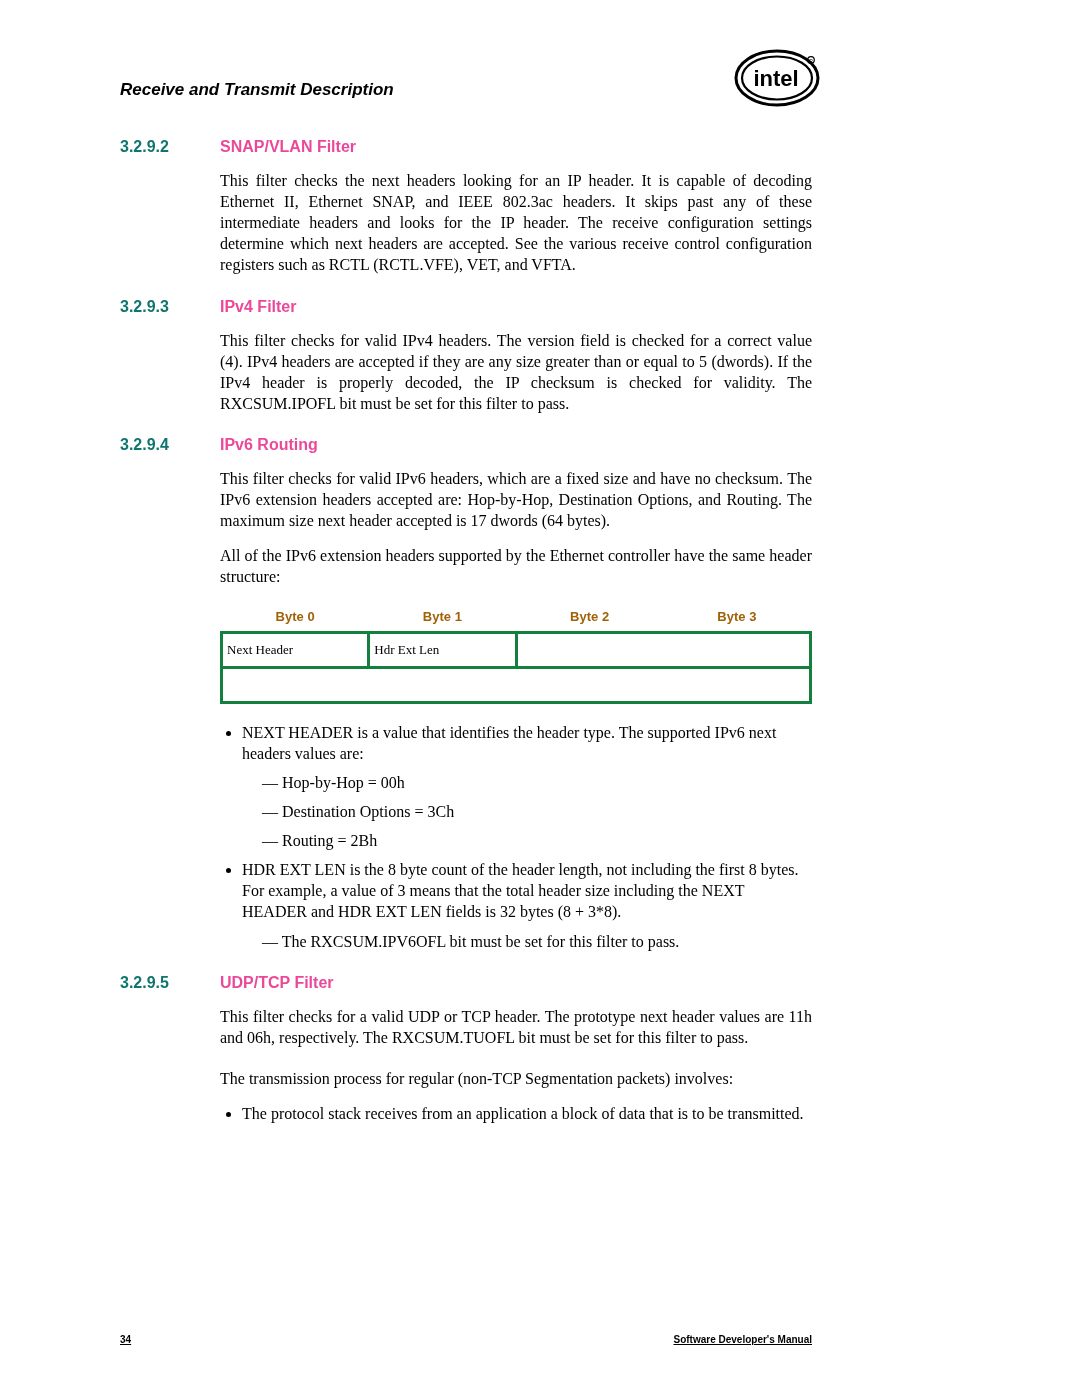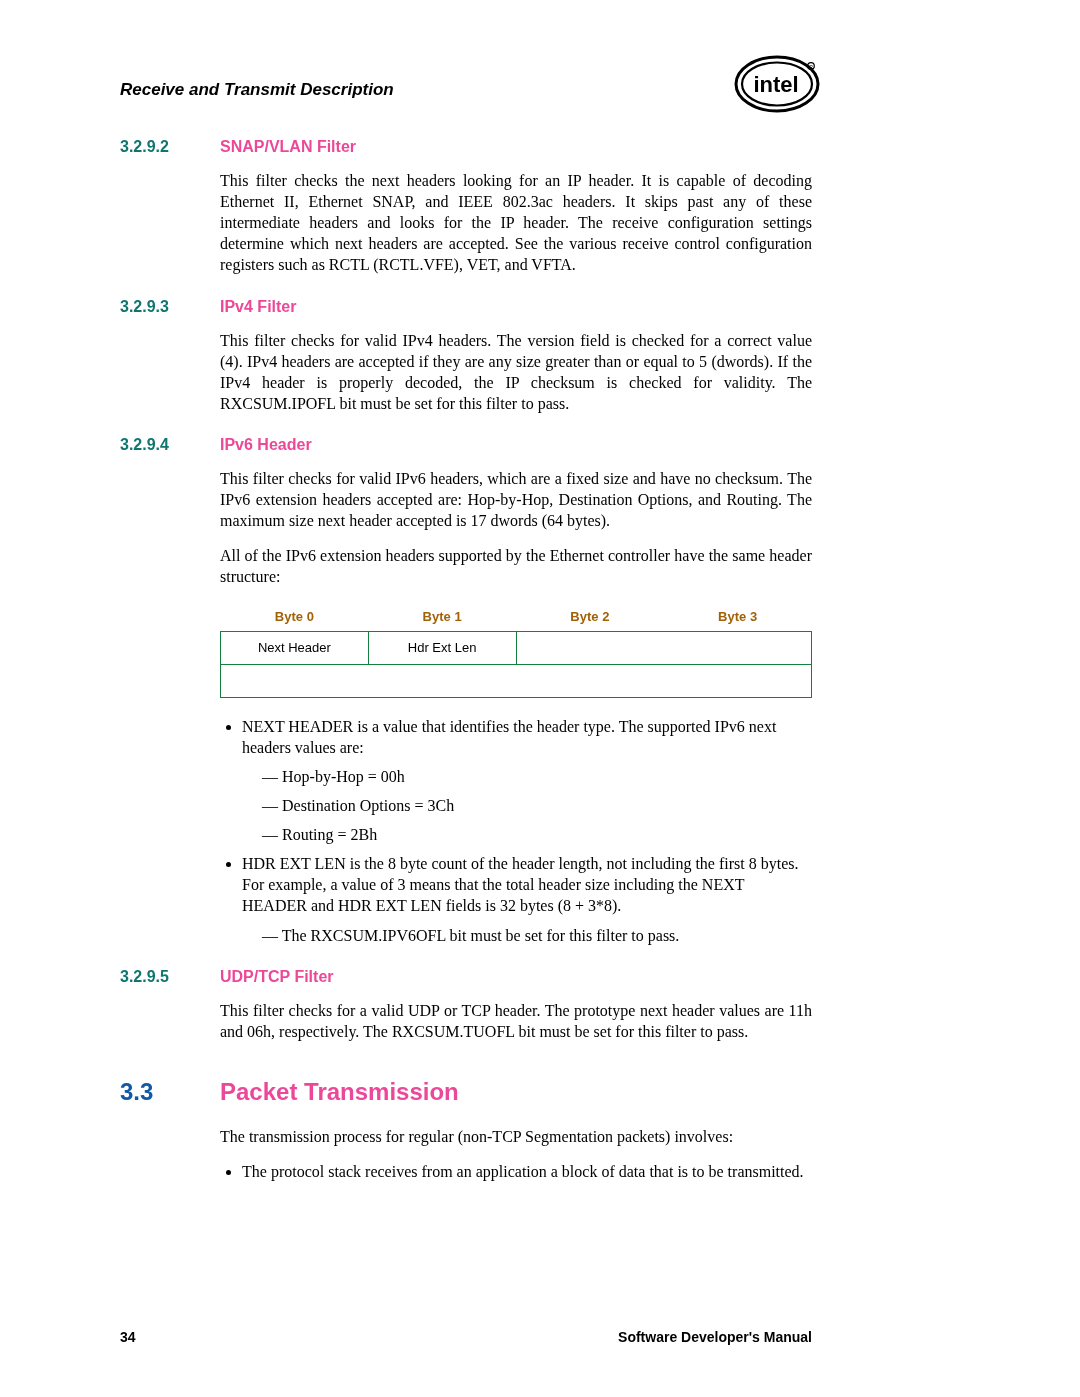--- a/index.html
+++ b/index.html
@@ -22,21 +22,21 @@
     margin-bottom: 38px;
   }
   .header-title {
     font-family: Arial, Helvetica, sans-serif;
     font-weight: bold;
     font-style: italic;
     font-size: 17px;
   }
   .logo {
     position: absolute;
-    top: 52px;
+    top: 46px;
     right: 110px;
   }
   .section {
     display: flex;
     margin-top: 22px;
   }
   .sec-num {
     width: 100px;
     flex: 0 0 100px;
     font-family: Arial, Helvetica, sans-serif;
@@ -97,35 +97,37 @@
   }
   table.bytes th {
     font-weight: bold;
     color: #a16207;
     padding: 6px 4px;
     border: none;
     text-align: center;
     width: 25%;
   }
   table.bytes td {
-    border: 1px solid #15803d;
+    border: 3px solid #15803d;
     padding: 7px 4px;
-    text-align: center;
+    text-align: left;
     height: 18px;
+    font-family: Liberation Serif, serif;
   }
   .footer {
     position: absolute;
     bottom: 52px;
     left: 120px;
     right: 120px;
     display: flex;
     justify-content: space-between;
     font-family: Arial, Helvetica, sans-serif;
     font-weight: bold;
-    font-size: 14px;
+    font-size: 10px;
+    text-decoration: underline;
   }
 </style>
 </head>
 <body>
 
 <div class="page">
   <div class="header-row">
     <div class="header-title">Receive and Transmit Description</div>
   </div>
 
@@ -150,21 +152,21 @@
   <div class="section">
     <div class="sec-num">3.2.9.3</div>
     <div class="sec-title">IPv4 Filter</div>
   </div>
   <div class="body">
     <div class="para">This filter checks for valid IPv4 headers. The version field is checked for a correct value (4). IPv4 headers are accepted if they are any size greater than or equal to 5 (dwords). If the IPv4 header is properly decoded, the IP checksum is checked for validity. The RXCSUM.IPOFL bit must be set for this filter to pass.</div>
   </div>
 
   <div class="section">
     <div class="sec-num">3.2.9.4</div>
-    <div class="sec-title">IPv6 Header</div>
+    <div class="sec-title">IPv6 Routing</div>
   </div>
   <div class="body">
     <div class="para">This filter checks for valid IPv6 headers, which are a fixed size and have no checksum. The IPv6 extension headers accepted are: Hop-by-Hop, Destination Options, and Routing. The maximum size next header accepted is 17 dwords (64 bytes).</div>
     <div class="para">All of the IPv6 extension headers supported by the Ethernet controller have the same header structure:</div>
 
     <table class="bytes">
       <tbody>
           <tr>
         <th>Byte 0</th>
         <th>Byte 1</th>
@@ -201,24 +203,20 @@
   </div>
 
   <div class="section">
     <div class="sec-num">3.2.9.5</div>
     <div class="sec-title">UDP/TCP Filter</div>
   </div>
   <div class="body">
     <div class="para">This filter checks for a valid UDP or TCP header. The prototype next header values are 11h and 06h, respectively. The RXCSUM.TUOFL bit must be set for this filter to pass.</div>
   </div>
 
-  <div class="section" style="margin-top:36px;">
-    <div class="sec-num big">3.3</div>
-    <div class="sec-title big">Packet Transmission</div>
-  </div>
   <div class="body" style="margin-top:20px;">
     <div class="para">The transmission process for regular (non-TCP Segmentation packets) involves:</div>
     <ul class="bullets">
       <li>The protocol stack receives from an application a block of data that is to be transmitted.</li>
     </ul>
   </div>
 
   <div class="footer">
     <div>34</div>
     <div>Software Developer's Manual</div>

